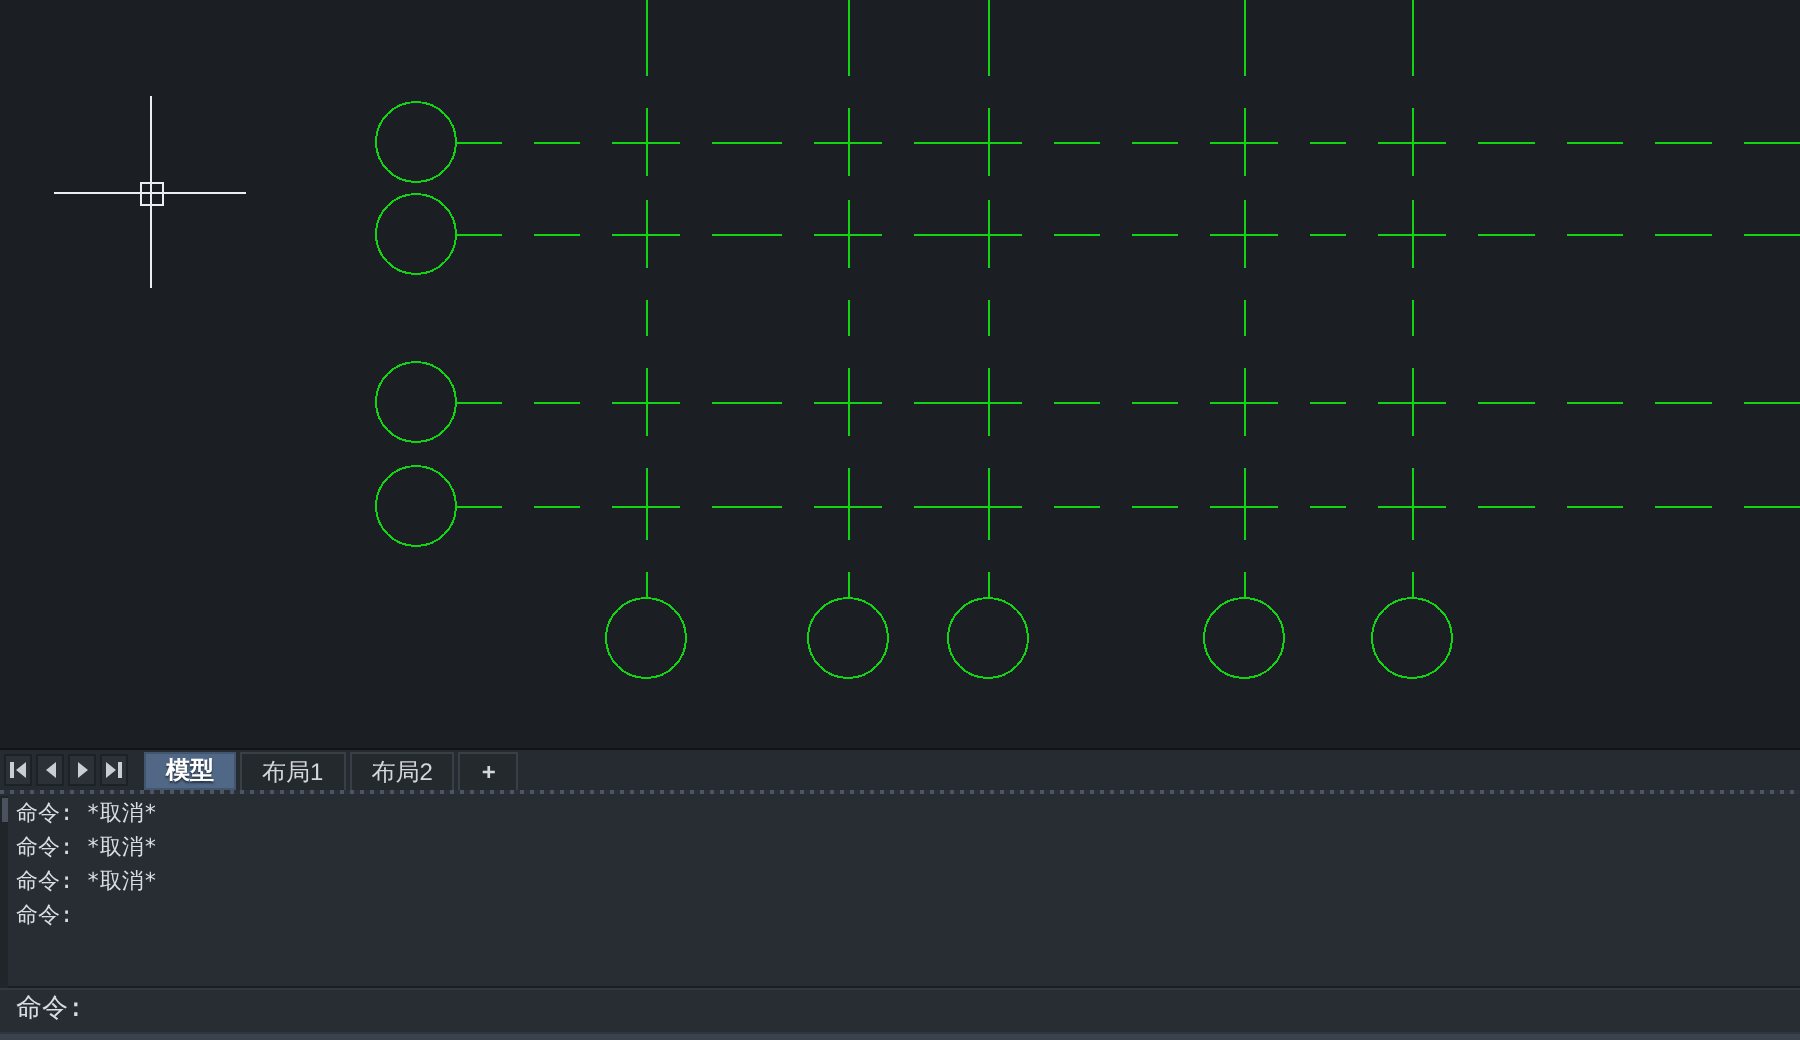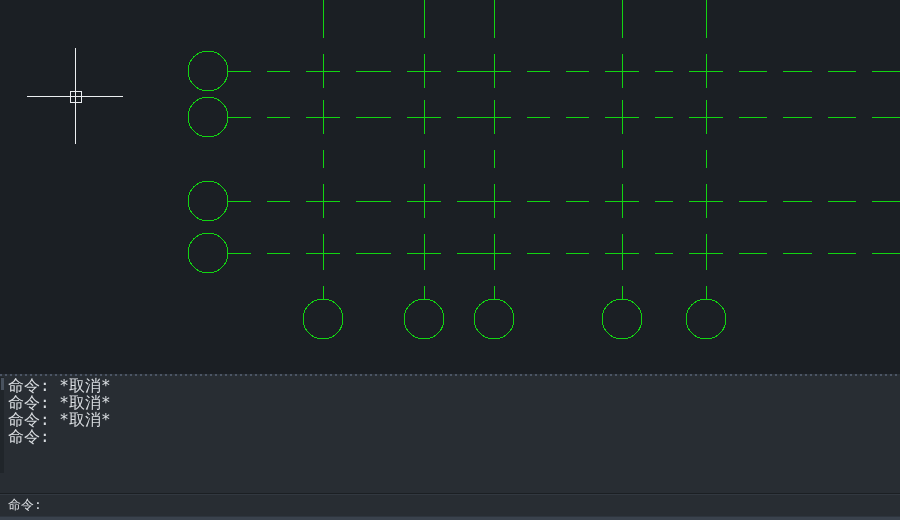--- a/index.html
+++ b/index.html
@@ -27,21 +27,21 @@
   .tab.add{min-width:30px;font-weight:bold;}
   
   #dotted-sep{height:2px;flex:0 0 2px;background-color:#2a3036;
        background-image:repeating-linear-gradient(90deg,#4c5565 0 2px,#2a3036 2px 5px);}
   
   #cmd{flex:1;background:#282d33;display:flex;flex-direction:column;position:relative;
        font-family:"DejaVu Sans Mono","Liberation Mono",monospace;}
   #cmd-scrollbar{position:absolute;left:0;top:1px;width:4px;height:96px;background:#20252a;}
   #cmd-scroll-thumb{position:absolute;left:1px;top:1px;width:3px;height:12px;background:#49525e;}
   #cmd-history{flex:1;padding:1px 6px 0 8px;overflow:hidden;}
-  .cmd-line{height:17px;line-height:17px;font-size:16px;color:#d9dde1;white-space:pre;}
+  .cmd-line{height:17px;line-height:17px;font-size:11px;color:#d9dde1;white-space:pre;}
   #cmd-divider{height:1px;background:#1b1f23;box-shadow:0 1px 0 rgba(70,78,88,.35);}
   #cmd-prompt-row{height:22px;line-height:21px;font-size:13px;color:#d9dde1;
        padding:0 6px 0 8px;white-space:pre;}
   #cmd-bottom-strip{height:4px;background:#3a424d;border-top:1px solid #2e353e;box-sizing:border-box;}
 </style>
 </head>
 <body>
 
 <div id="app">
 
@@ -152,20 +152,43 @@
         <line x1="706.5" y1="286" x2="706.5" y2="299" stroke="#12d412" stroke-width="1"></line>
         <circle cx="706" cy="319" r="20" fill="none" stroke="#12d412" stroke-width="1"></circle>
         <g>
           <line x1="27" y1="96.5" x2="123" y2="96.5" stroke="#ebeef1" stroke-width="1"></line>
           <line x1="75.5" y1="48" x2="75.5" y2="144" stroke="#ebeef1" stroke-width="1"></line>
           <rect x="70.5" y="91.5" width="11" height="11" fill="none" stroke="#ebeef1" stroke-width="1"></rect>
         </g>
       </svg>
   </div>
 
+  <div id="tabbar">
+
+  <div class="nav-btn">
+        <span class="bar"></span>
+        <span class="tri left"></span>
+      </div>
+      <div class="nav-btn">
+        <span class="tri left"></span>
+      </div>
+      <div class="nav-btn">
+        <span class="tri right"></span>
+      </div>
+      <div class="nav-btn">
+        <span class="tri right"></span>
+        <span class="bar"></span>
+      </div>
+      <div id="tabs">
+        <div class="tab active">模型</div>
+        <div class="tab">布局1</div>
+        <div class="tab">布局2</div>
+        <div class="tab add">+</div>
+      </div>
+    </div>
 
   <div id="dotted-sep"></div>
 
   <div id="cmd">
     <div id="cmd-scrollbar">
       <div id="cmd-scroll-thumb"></div>
     </div>
     <div id="cmd-history">
         <div class="cmd-line">命令: *取消*</div>
         <div class="cmd-line">命令: *取消*</div>

